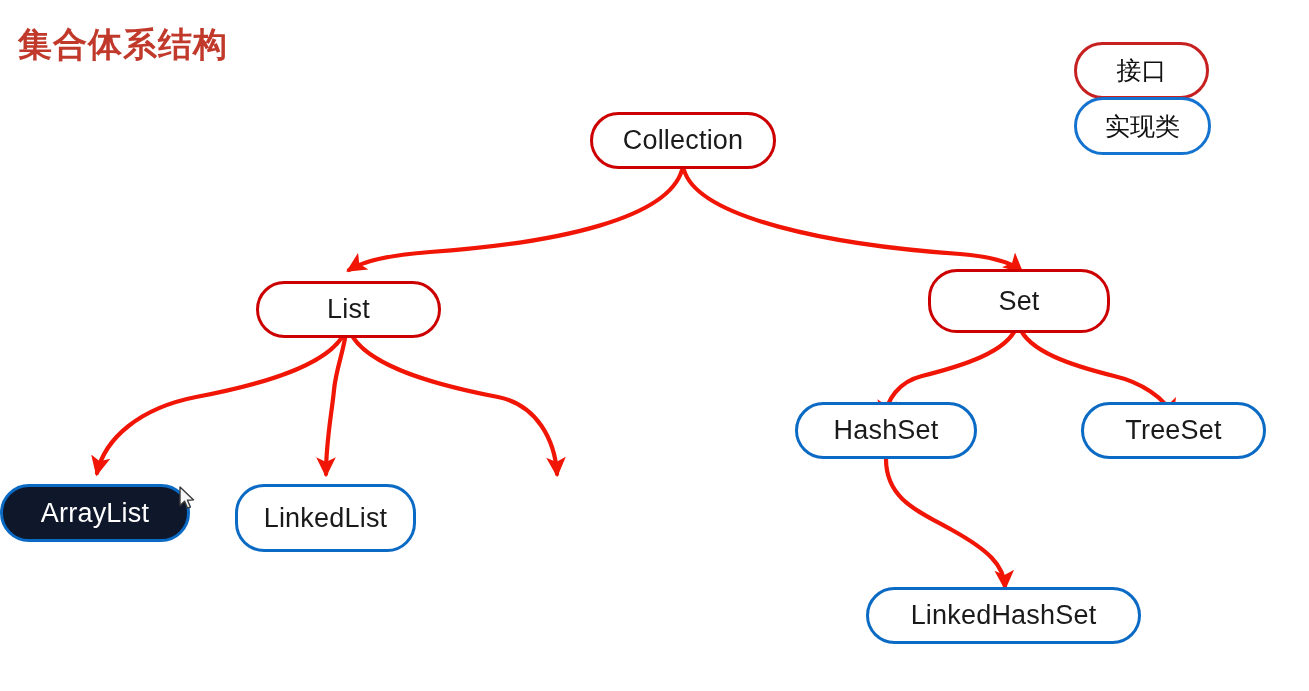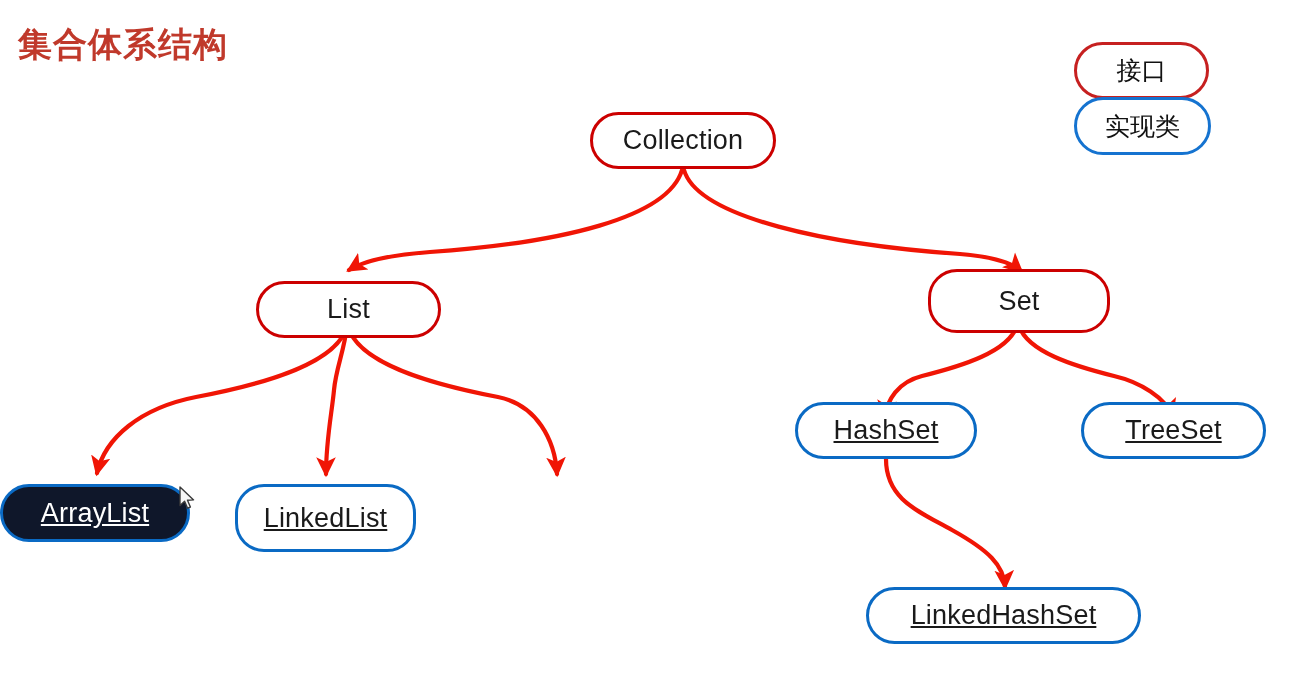--- a/index.html
+++ b/index.html
@@ -51,21 +51,20 @@
     font-size: 27px;
     color: #1a1a1a;
     white-space: nowrap;
     letter-spacing: 0.2px;
   }
   .node.iface {
     border-color: #cc0000;
   }
   .node.impl {
     border-color: #0a6ac4;
-    text-decoration: underline;
   }
   .node.selected {
     background: #0f172a;
     border-color: #0a6ac4;
     color: #ffffff;
   }
   .legend-node {
     position: absolute;
     box-sizing: border-box;
     display: flex;

